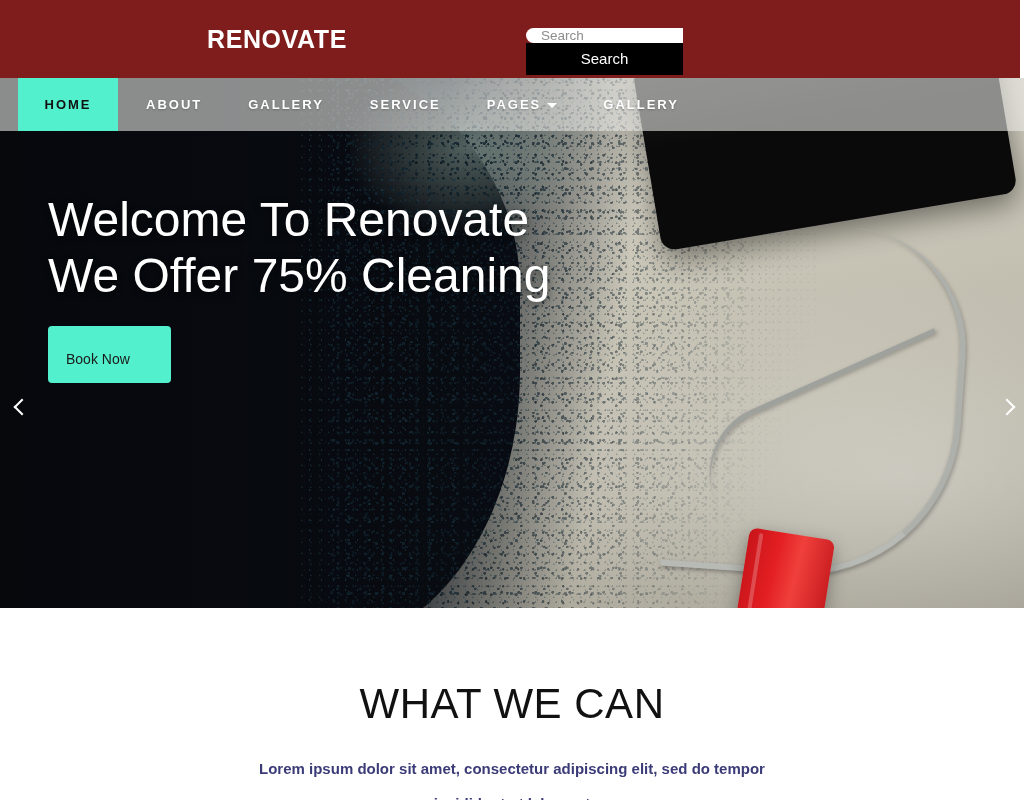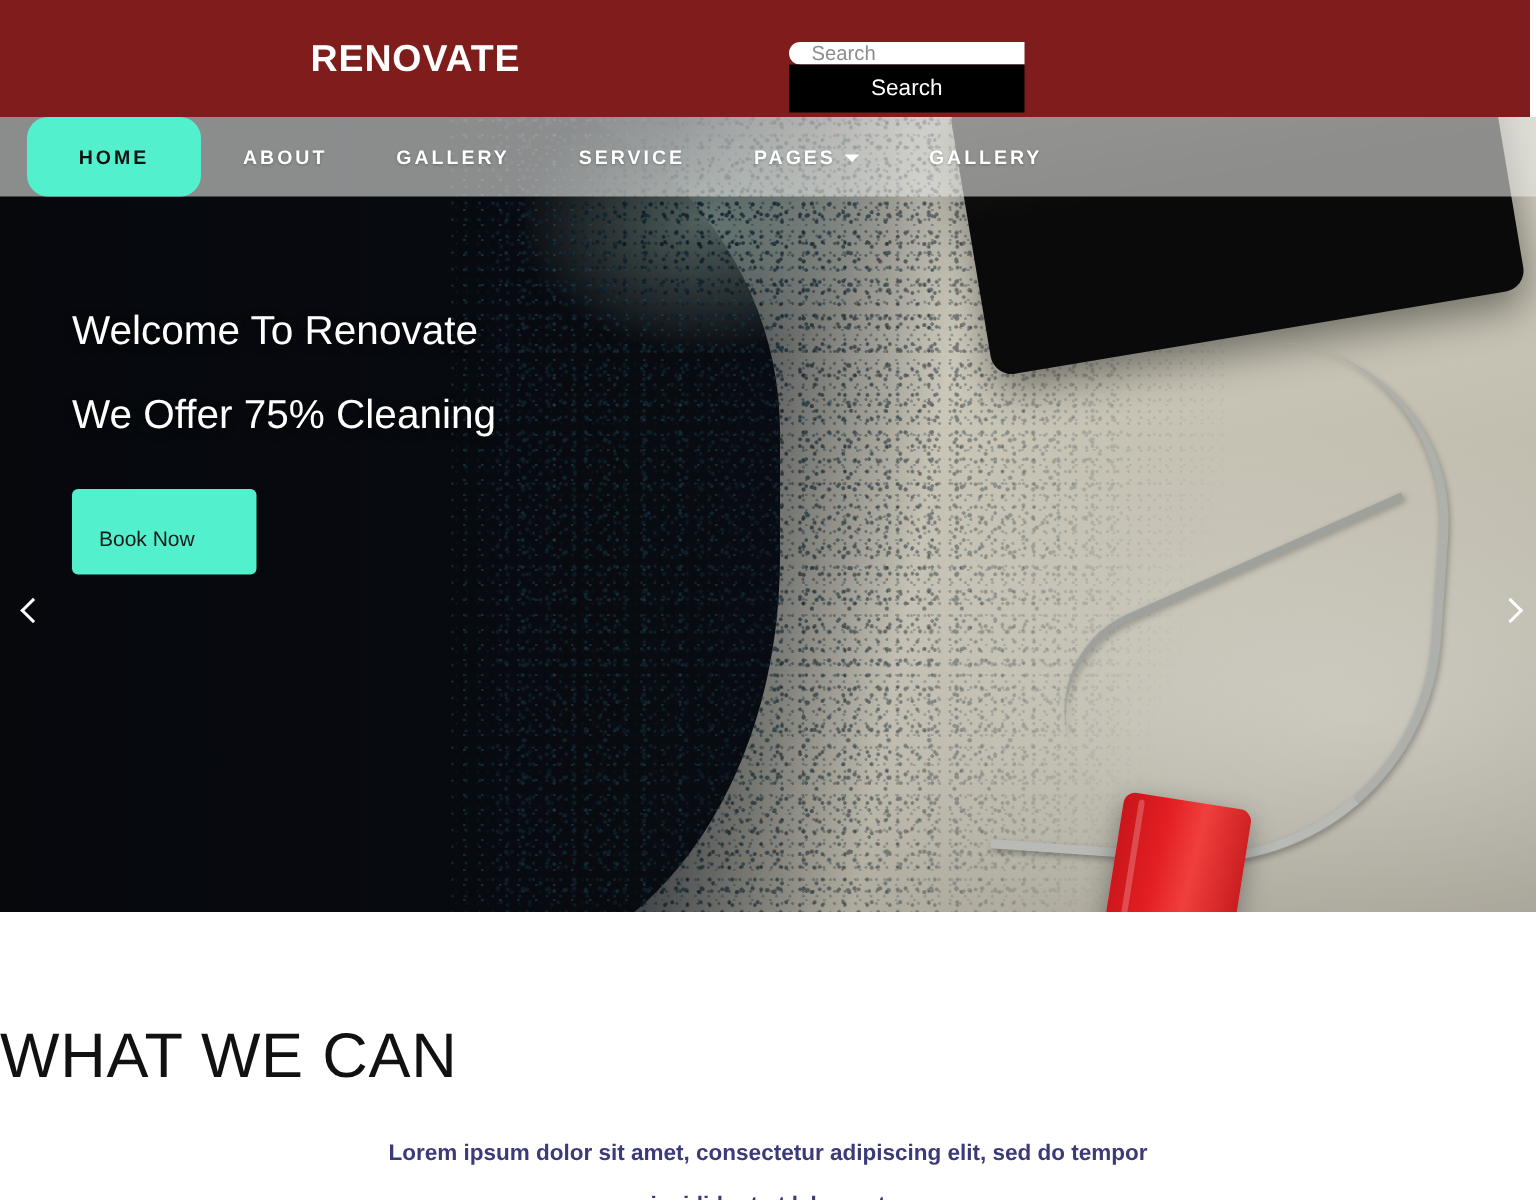--- a/index.html
+++ b/index.html
@@ -218,25 +218,24 @@
     font-size: 13px;
     font-weight: bold;
     letter-spacing: 2px;
     text-decoration: none;
     white-space: nowrap;
     cursor: pointer;
     text-shadow: 0 1px 2px rgba(0,0,0,0.25);
   }
   .nav-item.home {
     margin-left: 18px;
-    width: 116px;
+    width: 100px;
     background: #52f0cc;
     color: #111111;
     text-shadow: none;
-    border-radius: 14px;
   }
   .nav-item.about   { margin-left: 28px; align-items: center; }
   .nav-item.service { margin-left: 46px; }
   .nav-item.gallery { margin-left: 46px; }
   .nav-item.pages   { margin-left: 46px; gap: 6px; }
   .nav-item.contact { margin-left: 46px; }
   .caret {
     width: 0; height: 0;
     border-left: 5px solid transparent;
     border-right: 5px solid transparent;
@@ -247,21 +246,21 @@
   }
 
   
   .hero-content {
     position: absolute;
     left: 48px; top: 192px;
     z-index: 25;
   }
   .hero-line {
     color: #ffffff;
-    font-size: 27px;
+    font-size: 48px;
     font-weight: normal;
     line-height: 56px;
     white-space: nowrap;
     text-shadow: 0 2px 7px rgba(0,0,0,0.45);
   }
   .book-btn {
     margin-top: 22px;
     width: 123px;
     height: 57px;
     background: #52f0cc;
@@ -303,21 +302,21 @@
     position: absolute;
     left: 0; top: 608px;
     width: 1024px; height: 192px;
     background: #ffffff;
     z-index: 20;
   }
   .section-title {
     position: absolute;
     left: 0; top: 72px;
     width: 1024px;
-    text-align: left;
+    text-align: center;
     color: #111111;
     font-size: 42px;
     font-weight: normal;
     letter-spacing: 0.5px;
     line-height: 48px;
   }
   .section-sub {
     position: absolute;
     left: 0; top: 143px;
     width: 1024px;

